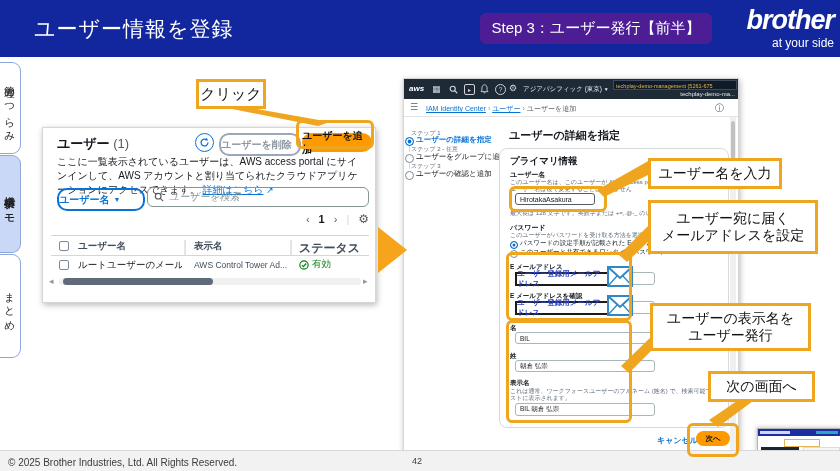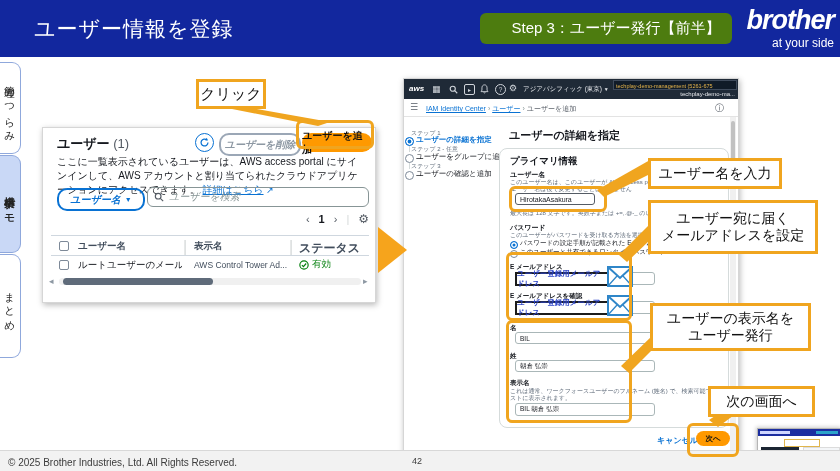--- a/index.html
+++ b/index.html
@@ -3,36 +3,36 @@
 <meta charset="utf-8">
 <style>
   html,body{margin:0;padding:0;background:#fff;}
   .slide{position:relative;width:840px;height:471px;background:#fff;overflow:hidden;
          font-family:"Liberation Sans","DejaVu Sans",sans-serif;-webkit-font-smoothing:antialiased;}
   .abs{position:absolute;}
   .nowrap{white-space:nowrap;overflow:hidden;}
   
   .hdr{left:0;top:0;width:840px;height:57px;background:#12279e;}
   .hdr-title{left:34px;top:15px;color:#fff;font-size:21px;font-weight:normal;letter-spacing:1px;}
-  .badge{left:480px;top:13px;width:232px;height:31px;background:#4d7c0f;border-radius:6px;
-         color:#fff;font-size:15px;display:flex;align-items:center;justify-content:center;padding-left:20px;}
+  .badge{left:480px;top:13px;width:232px;height:31px;background:#4c1d95;border-radius:6px;
+         color:#fff;font-size:15px;display:flex;align-items:center;justify-content:center;}
   .brand{left:716px;top:7px;width:118px;text-align:right;color:#fff;}
   .brand-name{font-size:27px;font-weight:bold;font-style:italic;letter-spacing:-1px;line-height:1;}
   .brand-tag{font-size:12px;margin-top:2px;}
   
   .tab{left:0;width:20px;border:1.5px solid #8fa8dc;border-left:none;border-radius:0 9px 9px 0;
        background:#fff;color:#222;font-size:10.5px;display:flex;align-items:center;justify-content:center;
        writing-mode:vertical-rl;letter-spacing:2px;}
   .tab.active{background:#c9d8f6;font-weight:bold;}
   
   .shot{background:#fff;border:1px solid #d6d6d6;box-shadow:1px 2px 6px rgba(0,0,0,.28);}
   
   .lnk{color:#0972d3;}
   .cb{width:8px;height:8px;border:1px solid #7d8998;border-radius:2px;background:#fff;display:inline-block;}
-  .pill{border-radius:10px;display:flex;align-items:center;justify-content:center;font-style:italic;}
+  .pill{border-radius:10px;display:flex;align-items:center;}
   .aws-input{background:#fff;border:1px solid #aab7b8;border-radius:3px;color:#16191f;
              display:flex;align-items:center;padding:0 4px;box-sizing:border-box;}
   .redact{background:#fff;border:2px solid #1b1b1b;color:#2e46c8;font-weight:bold;
           display:flex;align-items:center;justify-content:center;box-sizing:border-box;}
   .lbl{font-weight:bold;color:#16191f;}
   .help{color:#5f6b7a;}
   .radio-off{width:6px;height:6px;border:1.5px solid #7d8998;border-radius:50%;background:#fff;display:inline-block;}
   .radio-on{width:6px;height:6px;border:1.5px solid #0972d3;border-radius:50%;background:#0972d3;
             box-shadow:inset 0 0 0 1.5px #fff;display:inline-block;}
   .step-on{width:7px;height:7px;border:1.5px solid #0972d3;border-radius:50%;background:#0972d3;
@@ -282,21 +282,21 @@
     <span>ユーザー名を入力</span>
   </div>
   <div class="abs co" style="left:648px;top:200px;width:164px;height:48px;font-size:14px;">
     <span>ユーザー宛に届く</span>
     <span>メールアドレスを設定</span>
   </div>
   <div class="abs co" style="left:650px;top:303px;width:155px;height:42px;font-size:14px;">
     <span>ユーザーの表示名を</span>
     <span>ユーザー発行</span>
   </div>
-  <div class="abs co" style="left:708px;top:386px;width:101px;height:25px;font-size:14px;justify-content:center;">
+  <div class="abs co" style="left:708px;top:371px;width:101px;height:25px;font-size:14px;justify-content:center;">
     <span>次の画面へ</span>
   </div>
 
   <div class="abs" style="left:757px;top:428px;width:83px;height:43px;background:#fff;border:1px solid #b5b5b5;box-shadow:-1px -1px 4px rgba(0,0,0,.2);">
     <div style="position:absolute;left:0;top:0;width:100%;height:7px;background:#1c2ea0;">
       <div style="position:absolute;left:2px;top:2px;width:30px;height:3px;background:#cfd6ff;"></div>
       <div style="position:absolute;right:3px;top:2px;width:22px;height:3px;background:#2ba3ca;"></div>
     </div>
     <div style="position:absolute;left:26px;top:10px;width:34px;height:6px;background:#fff;border:1px solid #e0b54c;"></div>
     <div style="position:absolute;left:3px;top:18px;width:38px;height:22px;background:#1b2532;">

